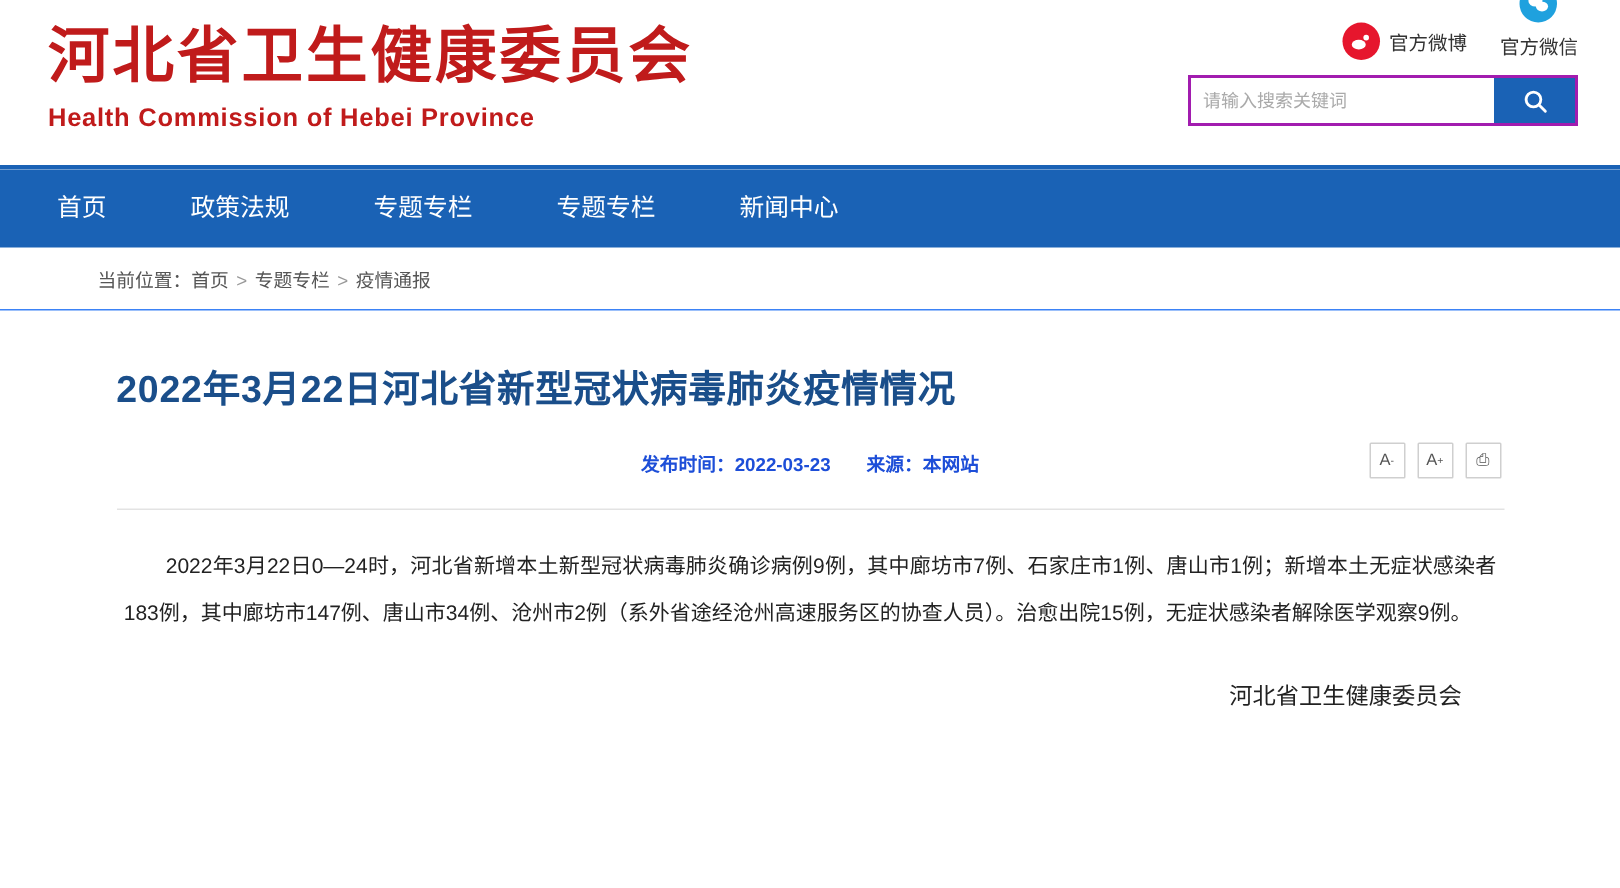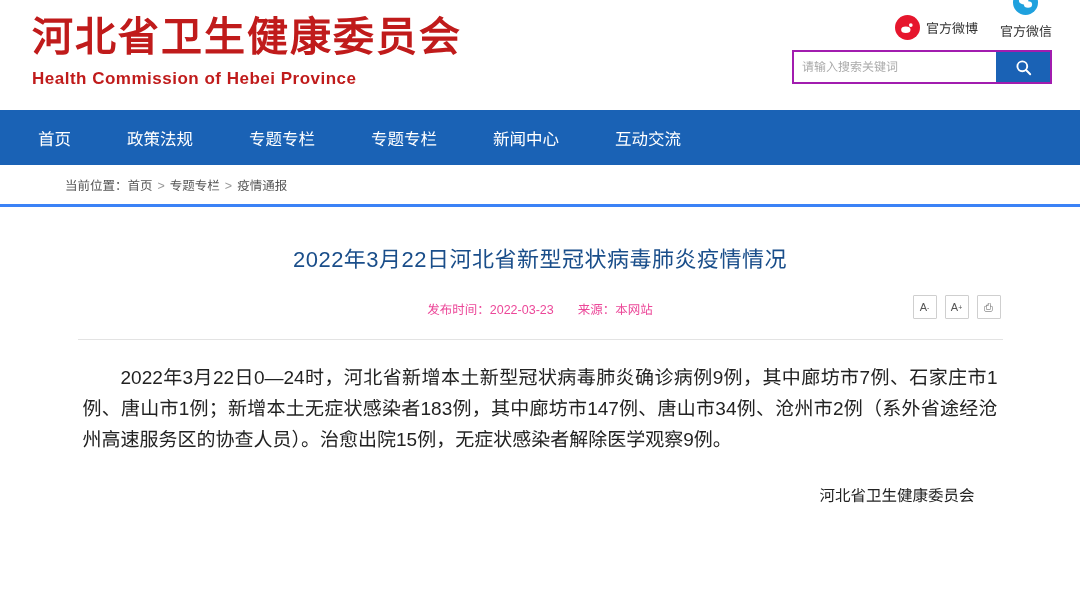--- a/index.html
+++ b/index.html
@@ -126,58 +126,59 @@
     font-size: 16.5px;
     padding: 0 28px;
     line-height: 52px;
     cursor: pointer;
     white-space: nowrap;
   }
 
   
   .breadcrumb-wrap {
     height: 42px;
-    border-bottom: 3px solid #3b82f6;
+    border-bottom: 1px solid #3b82f6;
     display: flex;
     align-items: center;
   }
   .breadcrumb {
     margin-left: 65px;
     font-size: 12.5px;
     color: #555;
   }
   .breadcrumb .sep { color: #999; margin: 0 5px; }
   .breadcrumb a { color: #555; text-decoration: none; cursor: pointer; }
 
   
   .article {
     width: 925px;
     margin: 0 auto;
     padding-top: 30px;
   }
   .article-title {
-    text-align: center;
-    font-size: 22px;
+    text-align: left;
+    font-size: 25px;
     color: #1a4e8a;
-    font-weight: normal;
+    font-weight: bold;
     letter-spacing: 0.5px;
     margin: 0;
     padding: 6px 0 0 0;
     line-height: 34px;
   }
   .meta-row {
     position: relative;
     height: 42px;
     margin-top: 18px;
   }
   .meta-center {
     text-align: center;
     font-size: 12.5px;
-    color: #ec4899;
+    color: #1d4ed8;
     line-height: 30px;
+    font-weight: bold;
   }
   .meta-center .meta-gap { display: inline-block; width: 24px; }
   .meta-tools {
     position: absolute;
     right: 2px;
     top: 0;
     display: flex;
     gap: 8px;
   }
   .tool-btn {
@@ -194,21 +195,21 @@
     border-radius: 1px;
   }
   .tool-btn sup { font-size: 7px; }
   .divider {
     border-top: 1px solid #e3e3e3;
     margin-top: 2px;
   }
 
   .body-text {
     padding: 22px 5px 0 5px;
-    font-size: 19px;
+    font-size: 14px;
     color: #222;
     line-height: 31px;
     text-align: justify;
   }
   .body-text p {
     margin: 0;
     text-indent: 2em;
   }
   .signature {
     margin-top: 26px;
@@ -263,21 +264,20 @@
     </div>
   </div>
 </div>
 
 <div class="nav">
   <div class="nav-item">首页</div>
   <div class="nav-item">政策法规</div>
   <div class="nav-item">专题专栏</div>
   <div class="nav-item">专题专栏</div>
   <div class="nav-item">新闻中心</div>
-  <div class="nav-item">互动交流</div>
 </div>
 
 <div class="breadcrumb-wrap">
   <div class="breadcrumb">
     <span>当前位置：</span><a>首页</a><span class="sep">&gt;</span><a>专题专栏</a><span class="sep">&gt;</span><a>疫情通报</a>
   </div>
 </div>
 
 <div class="article">
   <h1 class="article-title">2022年3月22日河北省新型冠状病毒肺炎疫情情况</h1>

